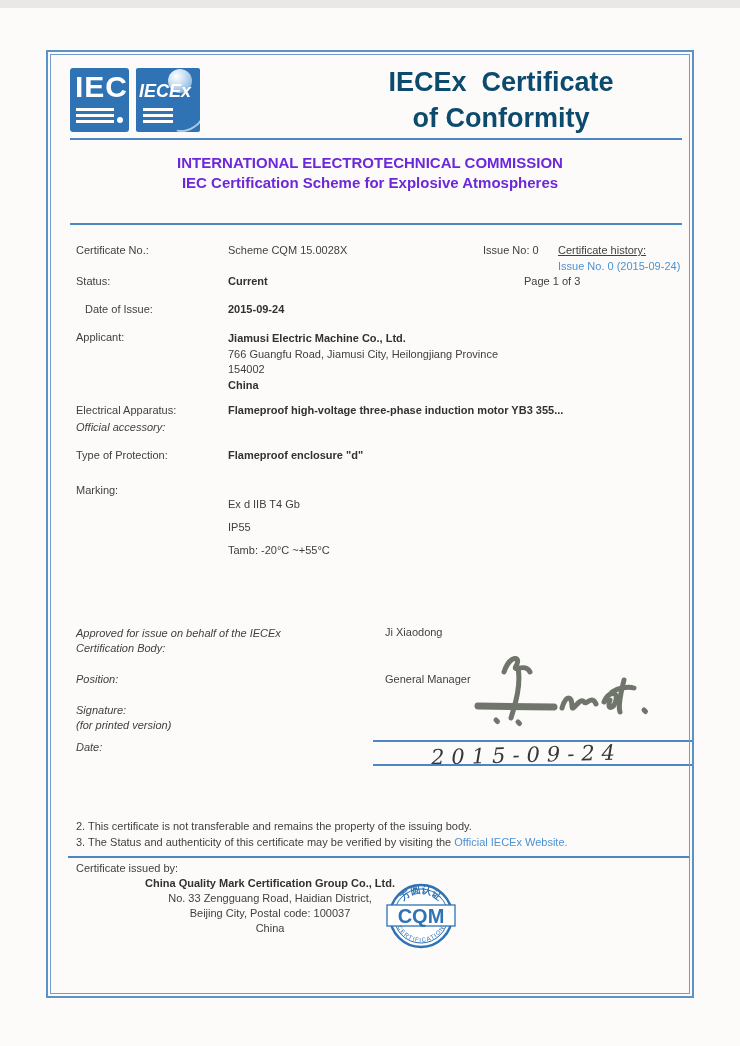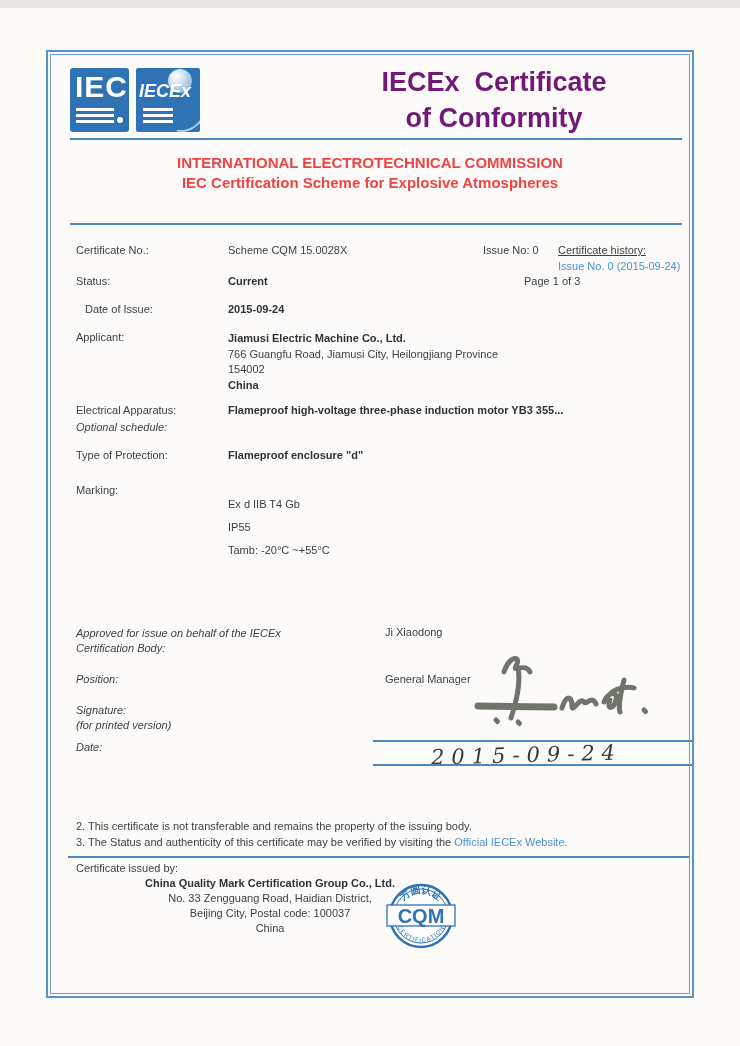--- a/index.html
+++ b/index.html
@@ -31,25 +31,25 @@
   .iec-dot { position:absolute; right:6px; bottom:9px; width:6px; height:6px; background:#fff; border-radius:50%; }
   .logo-iecex { position:absolute; left:88px; top:16px; width:64px; height:64px; background:#2f73b5; border-radius:2px; overflow:hidden; }
   .iecex-sphere { position:absolute; right:8px; top:1px; width:24px; height:24px; border-radius:50%;
     background:radial-gradient(circle at 35% 30%, #ffffff 0%, #cfe2f3 35%, #679fd2 100%); }
   .iecex-arc { position:absolute; right:-6px; top:14px; width:46px; height:46px; border-radius:50%;
     border:2px solid transparent; border-bottom-color:#a9c9e8; transform:rotate(-35deg); }
   .iecex-txt { position:absolute; top:13px; left:3px; color:#fff; font-size:18px; font-weight:bold; font-style:italic; }
   .iecex-lines { position:absolute; left:7px; bottom:9px; width:30px; }
   .iecex-lines i { display:block; height:3px; background:#fff; margin-top:3px; }
 
-  .doc-title { position:absolute; left:251px; top:12px; width:390px; text-align:center;
-    color:#701a75; font-size:27px; font-weight:bold; line-height:36px; }
+  .doc-title { position:absolute; left:258px; top:12px; width:390px; text-align:center;
+    color:#0c4a6e; font-size:27px; font-weight:bold; line-height:36px; }
   .doc-title .t1 { white-space:pre; }
   .commission { position:absolute; left:0; top:101px; width:100%; text-align:center;
-    color:#ef4444; font-size:15px; font-weight:bold; line-height:20px; }
+    color:#6d28d9; font-size:15px; font-weight:bold; line-height:20px; }
   .scheme-note { position:absolute; left:0; top:146px; width:100%; text-align:center;
     color:#4c92d2; font-size:9px; }
 
   
   .sigline { position:absolute; left:325px; width:319px; height:2px; background:#4c87c4; }
   .hand-date { position:absolute; left:383px; top:691px; font-family:"DejaVu Serif", serif;
     font-style:italic; font-size:21px; letter-spacing:7px; color:#34383b; transform:rotate(-1.5deg); }
 
   
   .issuer-block { position:absolute; left:72px; top:824px; width:300px; text-align:center;
@@ -106,21 +106,21 @@
 
     <span class="abs lbl" style="left:28px; top:279px;">Applicant:</span>
     <div class="abs" style="left:180px; top:279px; width:420px; font-size:11px; line-height:15.5px;">
       <div class="valb">Jiamusi Electric Machine Co., Ltd.</div>
       <div>766 Guangfu Road, Jiamusi City, Heilongjiang Province</div>
       <div>154002</div>
       <div class="valb">China</div>
     </div>
 
     <span class="abs lbl" style="left:28px; top:352px;">Electrical Apparatus:</span>
-    <span class="abs lbl ital" style="left:28px; top:369px;">Optional schedule:</span>
+    <span class="abs lbl ital" style="left:28px; top:369px;">Official accessory:</span>
     <span class="abs valb" style="left:180px; top:352px;">Flameproof high-voltage three-phase induction motor YB3 355...</span>
 
     <span class="abs lbl" style="left:28px; top:397px;">Type of Protection:</span>
     <span class="abs valb" style="left:180px; top:397px;">Flameproof enclosure "d"</span>
 
     <span class="abs lbl" style="left:28px; top:432px;">Marking:</span>
     <span class="abs valr" style="left:180px; top:446px;">Ex d IIB T4 Gb</span>
     <span class="abs valr" style="left:180px; top:469px;">IP55</span>
     <span class="abs valr" style="left:180px; top:492px;">Tamb: -20°C ~+55°C</span>
 

